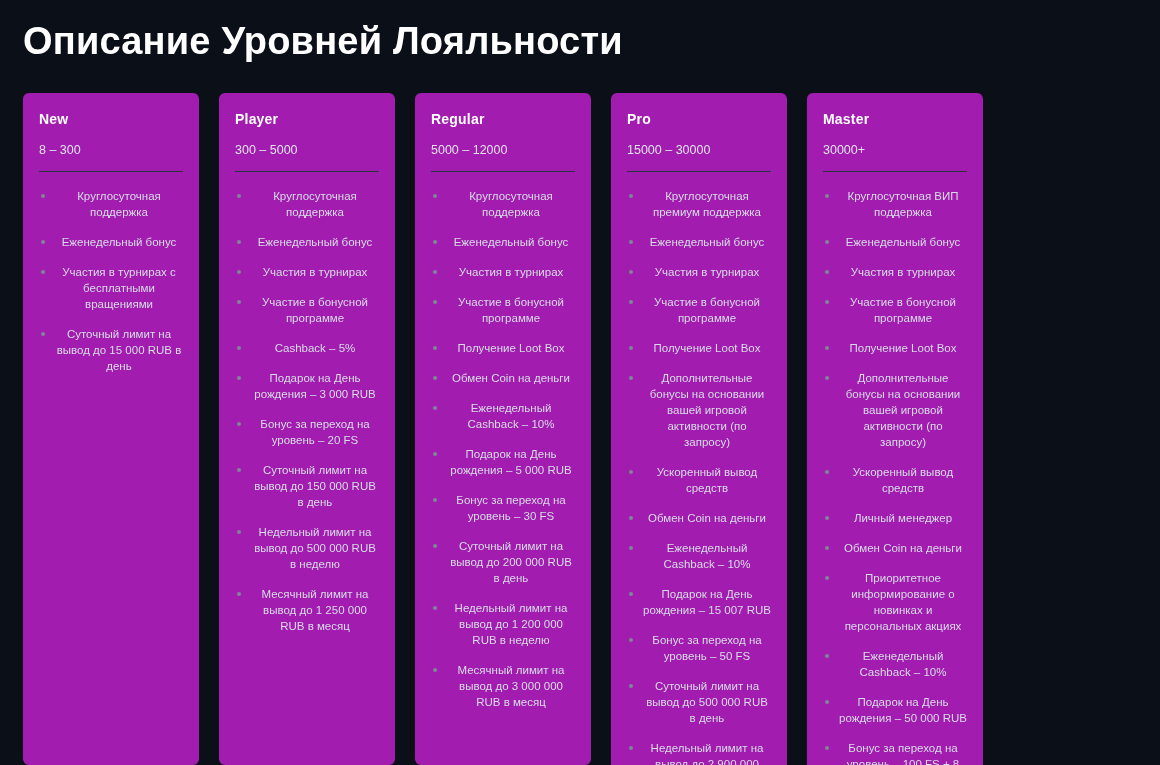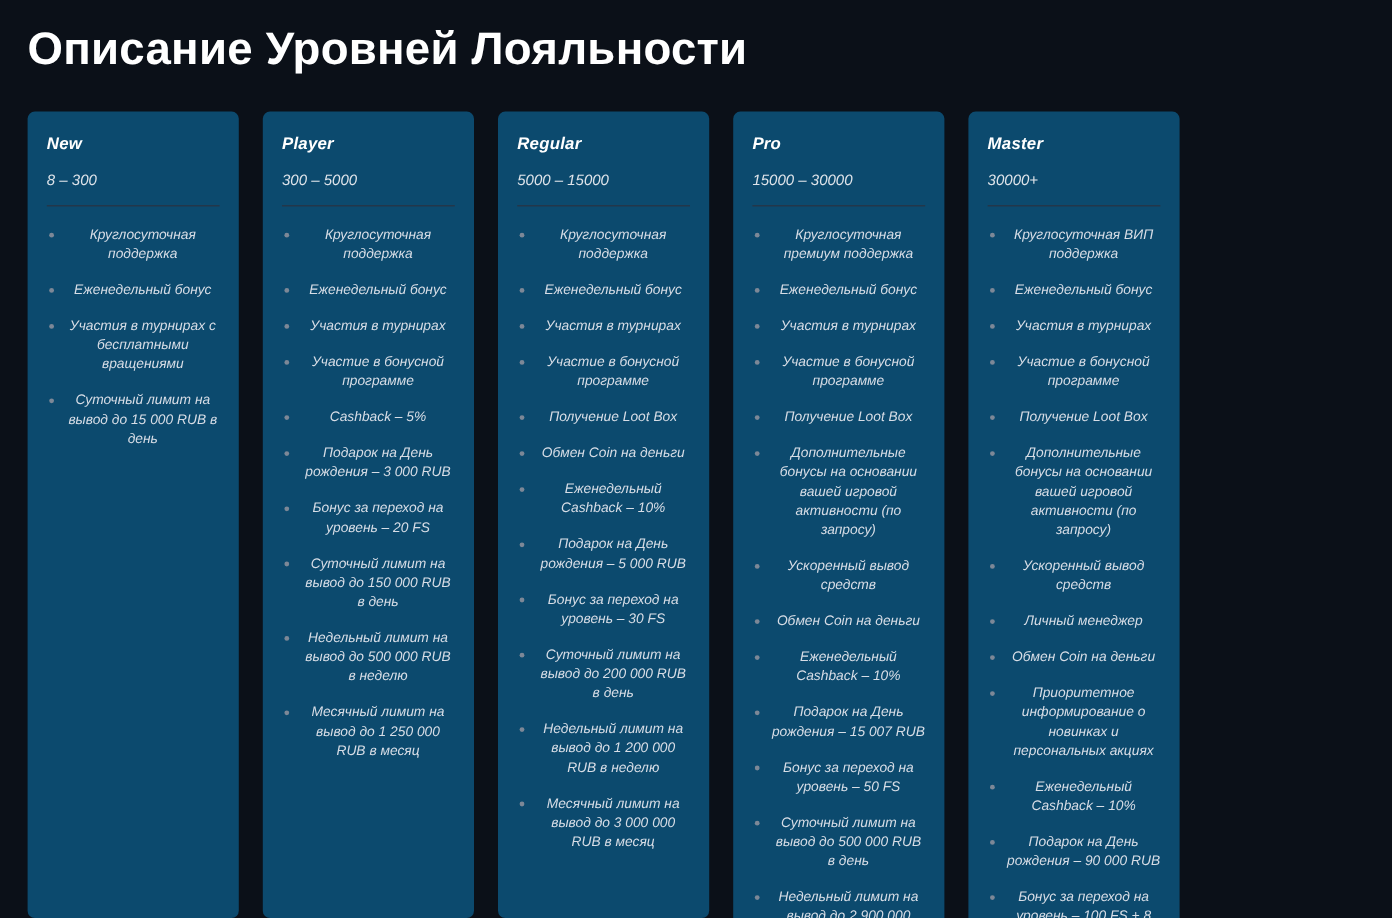--- a/index.html
+++ b/index.html
@@ -32,25 +32,24 @@
     line-height: 60px;
   }
   .cards {
     display: flex;
     gap: 20px;
     padding: 22px 22px 0 22px;
     align-items: flex-start;
   }
   .card {
     width: 176px;
-    background: #0c4a6e;
+    background: #a21caf;
     border-radius: 6px;
     padding: 18px 16px 20px 16px;
     min-height: 672px;
-    font-style: italic;
   }
   .card-title {
     font-size: 14px;
     font-weight: bold;
     color: #ffffff;
     margin: 0 0 16px 0;
     letter-spacing: 0.2px;
   }
   .card-range {
     font-size: 12.5px;
@@ -121,21 +120,21 @@
         <li><span class="bullet"></span><span>Подарок на День рождения – 3 000 RUB</span></li>
         <li><span class="bullet"></span><span>Бонус за переход на уровень – 20 FS</span></li>
         <li><span class="bullet"></span><span>Суточный лимит на вывод до 150 000 RUB в день</span></li>
         <li><span class="bullet"></span><span>Недельный лимит на вывод до 500 000 RUB в неделю</span></li>
         <li><span class="bullet"></span><span>Месячный лимит на вывод до 1 250 000 RUB в месяц</span></li>
       </ul>
     </div>
 
     <div class="card">
       <div class="card-title">Regular</div>
-      <div class="card-range">5000 – 15000</div>
+      <div class="card-range">5000 – 12000</div>
       <div class="divider"></div>
       <ul class="feature-list">
         <li><span class="bullet"></span><span>Круглосуточная поддержка</span></li>
         <li><span class="bullet"></span><span>Еженедельный бонус</span></li>
         <li><span class="bullet"></span><span>Участия в турнирах</span></li>
         <li><span class="bullet"></span><span>Участие в бонусной программе</span></li>
         <li><span class="bullet"></span><span>Получение Loot Box</span></li>
         <li><span class="bullet"></span><span>Обмен Coin на деньги</span></li>
         <li><span class="bullet"></span><span>Еженедельный Cashback – 10%</span></li>
         <li><span class="bullet"></span><span>Подарок на День рождения – 5 000 RUB</span></li>
@@ -177,20 +176,20 @@
         <li><span class="bullet"></span><span>Еженедельный бонус</span></li>
         <li><span class="bullet"></span><span>Участия в турнирах</span></li>
         <li><span class="bullet"></span><span>Участие в бонусной программе</span></li>
         <li><span class="bullet"></span><span>Получение Loot Box</span></li>
         <li><span class="bullet"></span><span>Дополнительные бонусы на основании вашей игровой активности (по запросу)</span></li>
         <li><span class="bullet"></span><span>Ускоренный вывод средств</span></li>
         <li><span class="bullet"></span><span>Личный менеджер</span></li>
         <li><span class="bullet"></span><span>Обмен Coin на деньги</span></li>
         <li><span class="bullet"></span><span>Приоритетное информирование о новинках и персональных акциях</span></li>
         <li><span class="bullet"></span><span>Еженедельный Cashback – 10%</span></li>
-        <li><span class="bullet"></span><span>Подарок на День рождения – 90 000 RUB</span></li>
+        <li><span class="bullet"></span><span>Подарок на День рождения – 50 000 RUB</span></li>
         <li><span class="bullet"></span><span>Бонус за переход на уровень – 100 FS + 8 000 RUB</span></li>
         <li><span class="bullet"></span><span>Суточный лимит на вывод до 800 000 RUB в день и также обсуждаются индивидуальные лимиты.</span></li>
       </ul>
     </div>
 
   </div>
 </div>
 
 </body></html>

